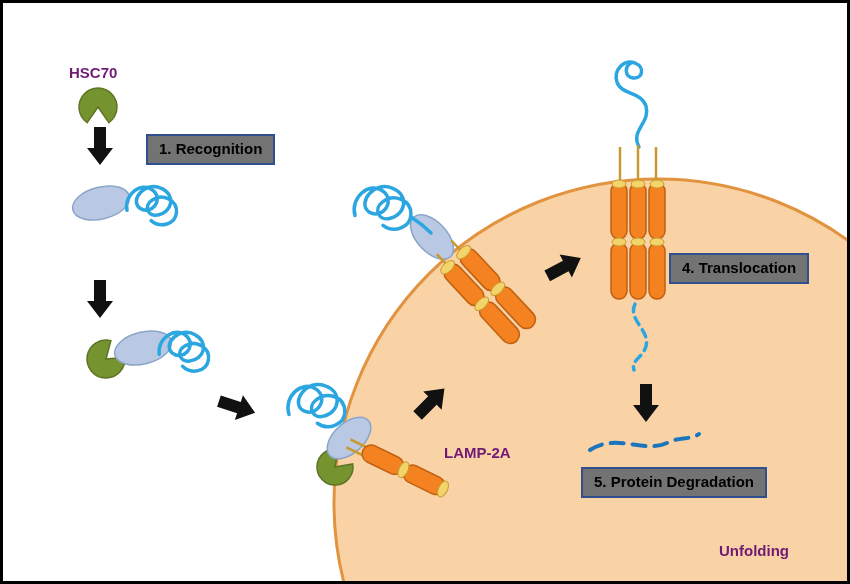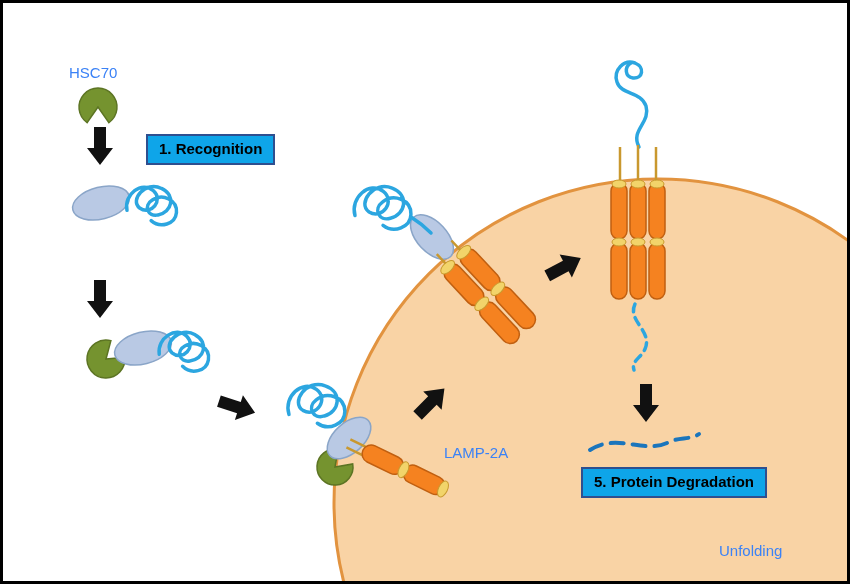--- a/index.html
+++ b/index.html
@@ -3,26 +3,26 @@
 <meta charset="utf-8">
 <style>
   html,body{margin:0;padding:0;background:#ffffff;}
   .canvas{
     position:relative;width:850px;height:584px;box-sizing:border-box;
     border:3px solid #000;background:#fff;overflow:hidden;
     font-family:"Liberation Sans",sans-serif;
   }
   .layer{position:absolute;left:0;top:0;}
   .step-box{
-    position:absolute;background:#0ea5e9;border:2px solid #2f4f8f;
+    position:absolute;background:#737373;border:2px solid #2f4f8f;
     padding:4px 11px;font-size:15px;font-weight:bold;color:#000;
     white-space:nowrap;line-height:1.25;
   }
   .plain-label{
-    position:absolute;font-size:15px;font-weight:normal;color:#3b82f6;white-space:nowrap;
+    position:absolute;font-size:15px;font-weight:bold;color:#701a75;white-space:nowrap;
   }
 </style>
 </head>
 <body>
 
 <div class="canvas">
 
   <svg class="layer" width="850" height="584" viewBox="0 0 850 584">
     <defs>
       <path id="sq" d="M 0,22 c -3,-14 13,-26 23,-17 c 9,8 -2,22 -12,15 c -9,-7 5,-24 19,-17 c 13,6 9,21 -3,23 c -9,2 -13,-8 -5,-13 c 9,-6 22,0 21,11 c -1,10 -14,14 -22,7" fill="none" stroke="#2ca6e0" stroke-width="3.5" stroke-linecap="round" vector-effect="non-scaling-stroke"></path>
@@ -93,19 +93,20 @@
       <use href="#blockArrowDown" transform="translate(97,143)"></use>
       <use href="#blockArrowDown" transform="translate(97,296)"></use>
       <use href="#blockArrowDown" transform="translate(234,404) rotate(-72)"></use>
       <use href="#blockArrowDown" transform="translate(428,399) rotate(-135)"></use>
       <use href="#blockArrowDown" transform="translate(561,264) rotate(-118)"></use>
       <use href="#blockArrowDown" transform="translate(643,400)"></use>
     </g>
   </svg>
 
   <div class="step-box" style="left:143px;top:131px">1. Recognition</div>
+  <div class="step-box" style="left:666px;top:250px">4. Translocation</div>
   <div class="step-box" style="left:578px;top:464px">5. Protein Degradation</div>
 
   <div class="plain-label" style="left:66px;top:61px">HSC70</div>
   <div class="plain-label" style="left:441px;top:441px">LAMP-2A</div>
   <div class="plain-label" style="left:716px;top:539px">Unfolding</div>
 
 </div>
 
 </body></html>

